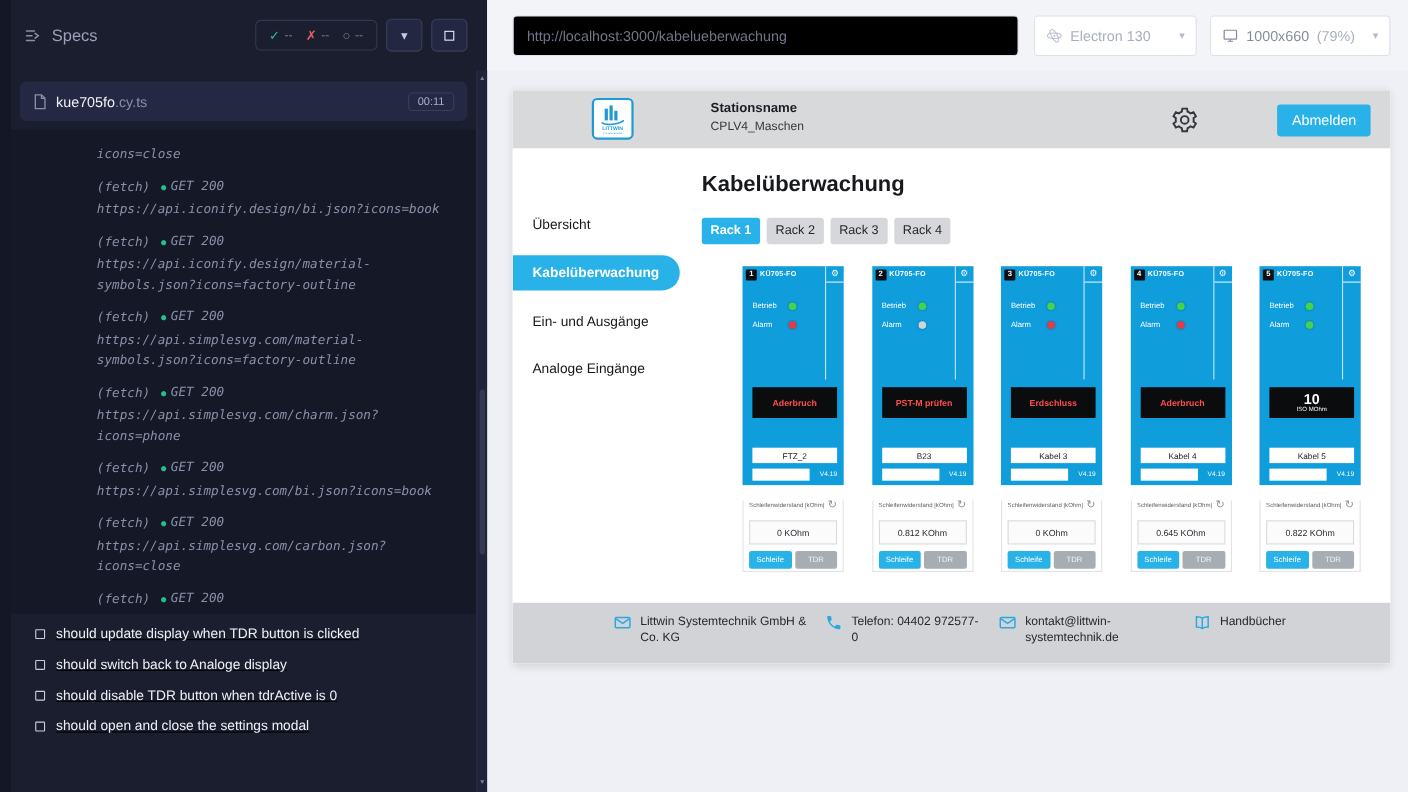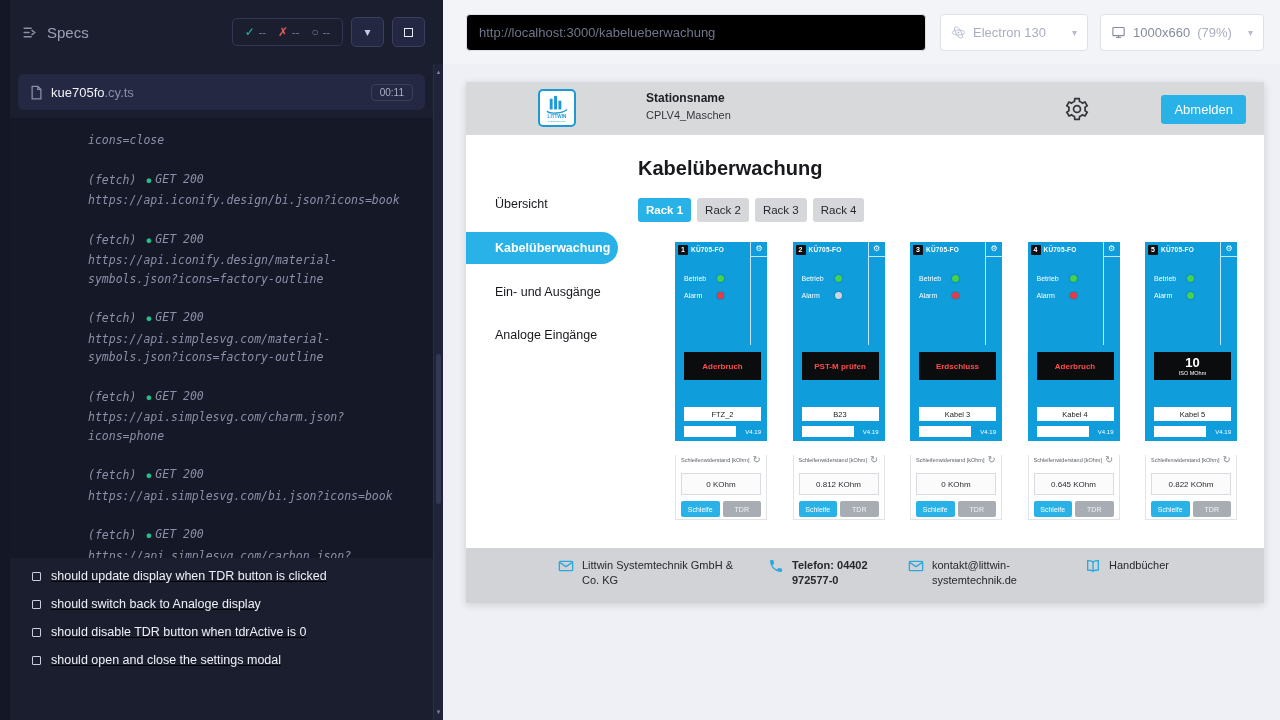--- a/index.html
+++ b/index.html
@@ -26,21 +26,21 @@
   .stop-square { width:9px; height:9px; border:1.5px solid #e8ebf5; }
 
   .r-specbar { margin:10px 8px 0 8px; height:36px; background:#242842; border-radius:6px; display:flex; align-items:center; padding:0 12px; }
   .spec-name { color:#f0f1f7; font-size:13px; margin-left:8px; }
   .spec-ext { color:#8a8fa6; font-size:13px; }
   .spec-time { margin-left:auto; border:1px solid #3a3f5c; border-radius:4px; padding:2px 8px; font-size:10px; color:#aab0c6; }
 
   .r-log { position:absolute; left:0; right:0; top:118px; height:440px; background:#151827; padding:12px 16px 10px 78px; overflow:hidden;
            font-family:"DejaVu Sans Mono", monospace; font-style:italic; font-size:11.5px; line-height:18.5px; color:#8b90a8; }
   .log-stray { margin-bottom:10px; }
-  .log-entry { margin-top:20px; }
+  .log-entry { margin-top:10px; }
   .log-line1 { display:flex; align-items:center; gap:10px; }
   .log-dot { color:#23c08b; font-size:8px; font-style:normal; margin-right:4px; }
   .log-url { overflow-wrap:anywhere; margin-top:1px; }
 
   .r-tests { position:absolute; left:0; right:0; top:562px;text-decoration:underline; }
   .test-row { display:flex; align-items:center; gap:10px; height:28px; padding-left:22px; color:#eef0f8; font-size:12.5px; }
   .test-box { width:9px; height:9px; border:1px solid #c9cede; border-radius:1px; flex:none; }
 
   
   .browser { position:absolute; left:443px; top:0; width:837px; height:720px; background:#eef0f5; }
@@ -59,21 +59,21 @@
   .app-header { position:relative; height:53px; background:#d8d9db; }
   .logo { position:absolute; left:72px; top:7px; width:38px; height:38px; background:#fff; border:2px solid #1d9ad6; border-radius:5px; display:flex; align-items:center; justify-content:center; }
   .station { position:absolute; left:180px; top:9px; }
   .station-label { font-size:12px; font-weight:bold; color:#1b1e24; }
   .station-name { font-size:11px; color:#34383e; margin-top:4px; }
   .app-gear { position:absolute; left:598px; top:14px; width:26px; height:26px; }
   .logout-btn { position:absolute; right:18px; top:13px; background:#29b2e8; color:#fff; border:none; font-size:13px; font-family:inherit; padding:7px 13px; border-radius:3px; }
 
   .app-body { position:absolute; left:0; right:0; top:53px; bottom:55px; display:flex; overflow:hidden; background:#fff; }
   .sidebar { width:172px; padding-top:54px; flex:none; }
-  .side-item { height:30px; display:flex; align-items:center; padding-left:29px; font-size:12.5px; color:#16181c; margin-bottom:13px; }
+  .side-item { height:30px; display:flex; align-items:center; padding-left:18px; font-size:12.5px; color:#16181c; margin-bottom:13px; }
   .side-item.active { background:#29b2e8; color:#fff; width:152px; height:32px; border-radius:0 16px 16px 0; font-weight:bold; }
 
   .main { flex:1; padding-top:12px; }
   .page-title { font-size:20px; font-weight:bold; color:#17191d; margin:10px 0 18px 0; line-height:23px; }
   .rack-tabs { display:flex; gap:6px; }
   .rack-tab { height:24px; padding:0 8px; font-size:11.5px; display:flex; align-items:center; border-radius:3px; background:#d5d7db; color:#26292d; }
   .rack-tab.active { background:#29b2e8; color:#fff; font-weight:bold; }
 
   .cards { display:flex; gap:25.5px; margin:20px 0 0 37px; align-items:flex-start; }
   .card { width:92px; flex:none; }
@@ -104,21 +104,21 @@
   .value-box { border:1px solid #d9dbe0; background:#fbfbfc; height:22px; display:flex; align-items:center; justify-content:center; font-size:8px; color:#2a2d31; margin:0 1px 6px 1px; }
   .btn-row { display:flex; gap:3px; margin:0 1px; }
   .dev-btn { flex:1; height:16px; border:none; border-radius:2px; font-size:7px; font-family:inherit; color:#fff; display:flex; align-items:center; justify-content:center; }
   .btn-schleife { background:#29b2e8; }
   .btn-tdr { background:#a8adb4; color:#f2f3f5; }
 
   .app-footer { position:absolute; left:0; right:0; bottom:0; height:55px; background:#d2d3d6; }
   .f-item { position:absolute; top:10px; display:flex; gap:8px; font-size:11px; color:#25282c; line-height:15px; }
   .f-item svg { flex:none; margin-top:0; }
   .f1 { left:92px; width:192px; }
-  .f2 { left:302px; width:142px;font-weight:bold; }
+  .f2 { left:284px; width:142px; }
   .f3 { left:442px; width:130px; }
   .f4 { left:619px; }
 </style>
 </head>
 <body>
 
 <div class="runner">
   <div class="runner-edge"></div>
   <div class="runner-main">
     <div class="r-header">

